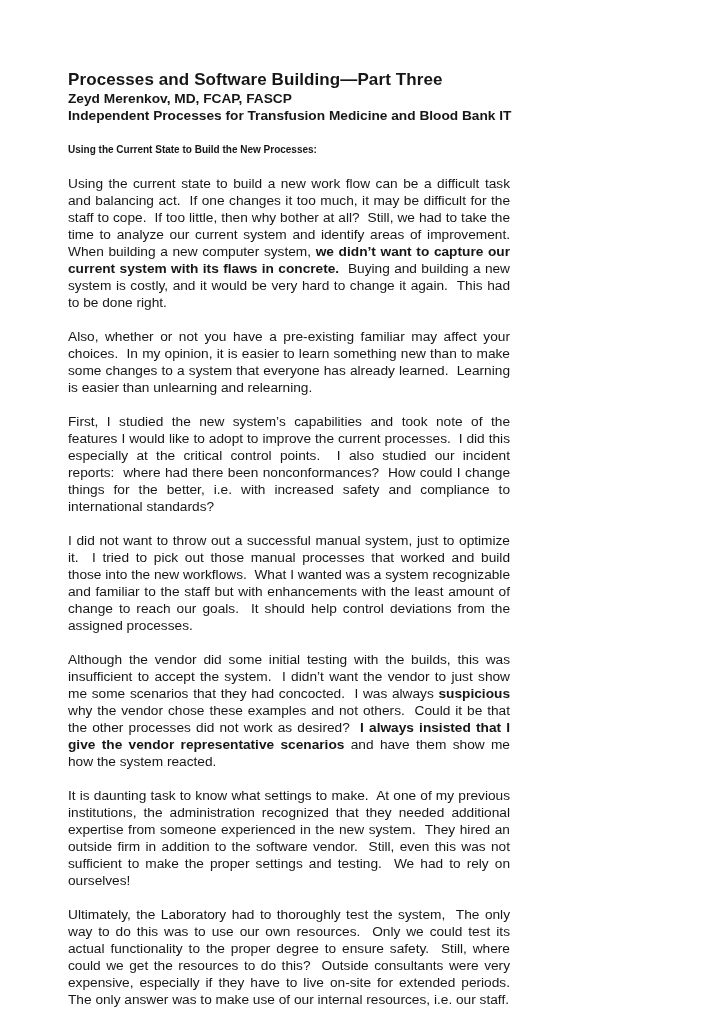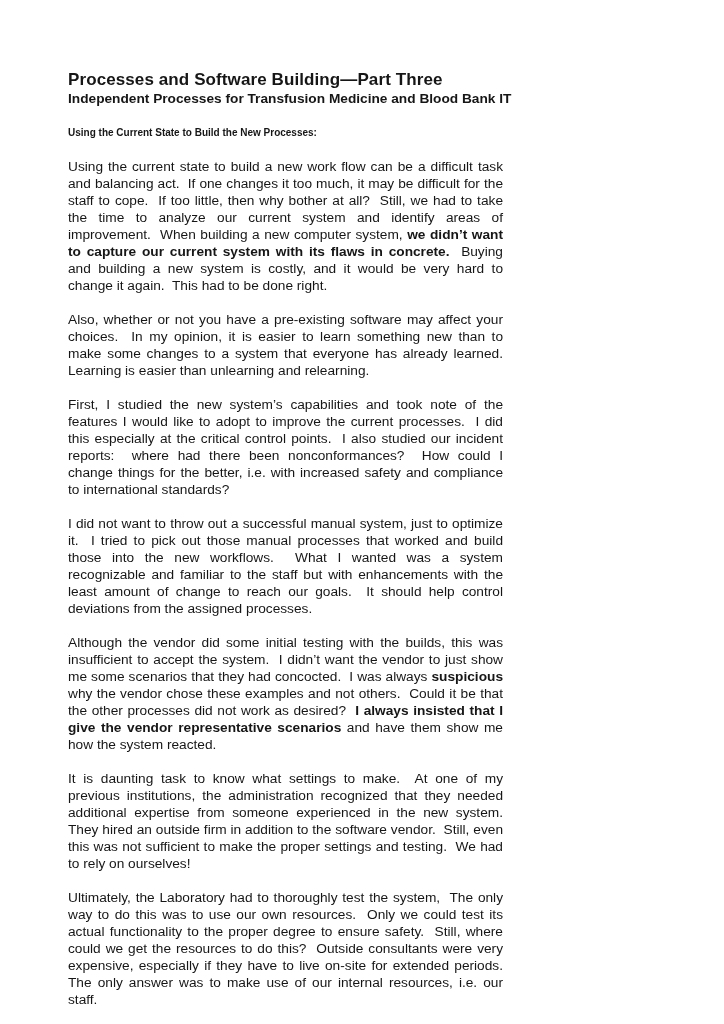--- a/index.html
+++ b/index.html
@@ -31,46 +31,47 @@
     line-height: 17px;
     font-weight: 700;
   }
   .section-heading {
     margin: 17px 0 17px 0;
     font-size: 10px;
     line-height: 17px;
     font-weight: 700;
   }
   .para {
-    margin: 0 11px 17px 0;
+    margin: 0 4px 17px 0;
     font-size: 13.7px;
     line-height: 17px;
     text-align: justify;
     white-space: pre-wrap;
   }
   .para .b {
     font-weight: 700;
   }
   .closing {
     margin: 0;
     font-size: 13.7px;
     line-height: 17px;
     font-weight: 700;
   }
 </style>
 </head>
 <body>
 
 <div class="page">
   <h1 class="doc-title">Processes and Software Building—Part Three</h1>
+  <p class="byline">Zeyd Merenkov, MD, FCAP, FASCP</p>
   <p class="byline">Independent Processes for Transfusion Medicine and Blood Bank IT</p>
   <h2 class="section-heading">Using the Current State to Build the New Processes:</h2>
   <div id="paragraphs">
       <p class="para"><span>Using the current state to build a new work flow can be a difficult task and balancing act.  If one changes it too much, it may be difficult for the staff to cope.  If too little, then why bother at all?  Still, we had to take the time to analyze our current system and identify areas of improvement.  When building a new computer system, </span><span class="b">we didn’t want to capture our current system with its flaws in concrete.</span><span>  Buying and building a new system is costly, and it would be very hard to change it again.  This had to be done right.</span></p>
-      <p class="para"><span>Also, whether or not you have a pre-existing software may affect your choices.  In my opinion, it is easier to learn something new than to make some changes to a system that everyone has already learned.  Learning is easier than unlearning and relearning.</span></p>
+      <p class="para"><span>Also, whether or not you have a pre-existing familiar may affect your choices.  In my opinion, it is easier to learn something new than to make some changes to a system that everyone has already learned.  Learning is easier than unlearning and relearning.</span></p>
       <p class="para"><span>First, I studied the new system’s capabilities and took note of the features I would like to adopt to improve the current processes.  I did this especially at the critical control points.  I also studied our incident reports:  where had there been nonconformances?  How could I change things for the better, i.e. with increased safety and compliance to international standards?</span></p>
       <p class="para"><span>I did not want to throw out a successful manual system, just to optimize it.  I tried to pick out those manual processes that worked and build those into the new workflows.  What I wanted was a system recognizable and familiar to the staff but with enhancements with the least amount of change to reach our goals.  It should help control deviations from the assigned processes.</span></p>
       <p class="para"><span>Although the vendor did some initial testing with the builds, this was insufficient to accept the system.  I didn’t want the vendor to just show me some scenarios that they had concocted.  I was always </span><span class="b">suspicious</span><span> why the vendor chose these examples and not others.  Could it be that the other processes did not work as desired?  </span><span class="b">I always insisted that I give the vendor representative scenarios</span><span> and have them show me how the system reacted.</span></p>
       <p class="para"><span>It is daunting task to know what settings to make.  At one of my previous institutions, the administration recognized that they needed additional expertise from someone experienced in the new system.  They hired an outside firm in addition to the software vendor.  Still, even this was not sufficient to make the proper settings and testing.  We had to rely on ourselves!</span></p>
       <p class="para"><span>Ultimately, the Laboratory had to thoroughly test the system,  The only way to do this was to use our own resources.  Only we could test its actual functionality to the proper degree to ensure safety.  Still, where could we get the resources to do this?  Outside consultants were very expensive, especially if they have to live on-site for extended periods.  The only answer was to make use of our internal resources, i.e. our staff.</span></p>
     </div>
   <p class="closing">To be extended</p>
 </div>
 
 </body></html>

